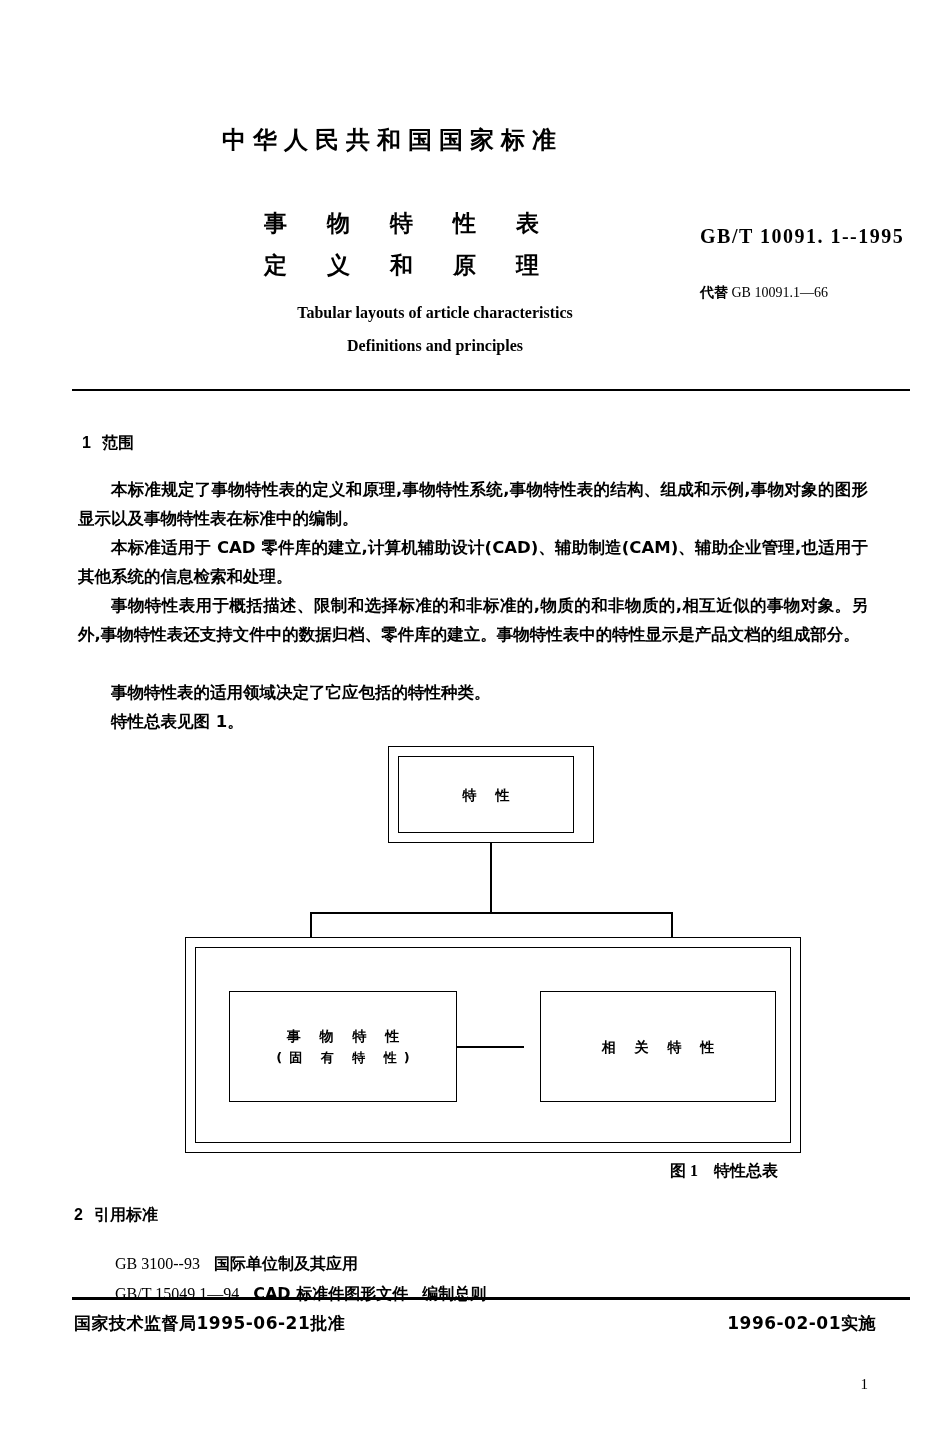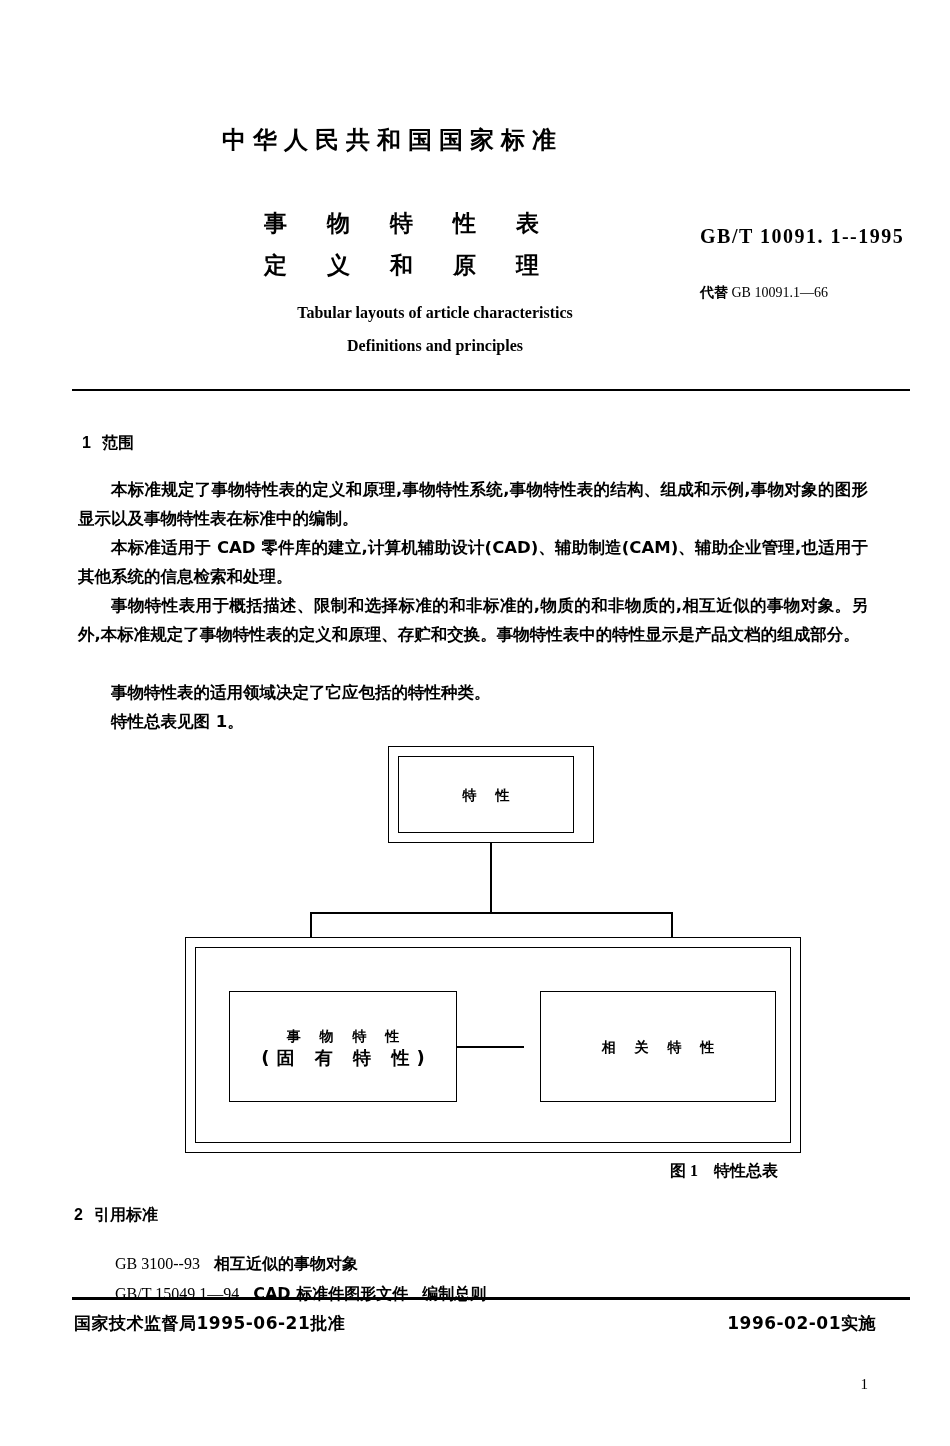--- a/index.html
+++ b/index.html
@@ -163,21 +163,21 @@
     transform: translateY(-50%);
     text-align: center;
     font-family: "DejaVu Sans", "Liberation Sans", sans-serif;
     font-weight: bold;
     font-size: 14px;
     letter-spacing: 7px;
     text-indent: 7px;
     line-height: 21px;
     white-space: nowrap;
   }
-  .box-label .l2 { font-size: 18px; }
+  .box-label .l2 { font-size: 13px; }
 
   
   #fig-top-outer { left: 388px; top: 11px; width: 206px; height: 97px; }
   #fig-top-inner { left: 398px; top: 21px; width: 176px; height: 77px; }
 
   
   #fig-vline-1 { position:absolute; left: 490px; top: 108px; width: 1.5px; height: 70px; background:#000; }
   
   #fig-hline { position:absolute; left: 310px; top: 177px; width: 363px; height: 1.5px; background:#000; }
   
@@ -271,21 +271,21 @@
   </div>
 
   <div class="rule-top"></div>
 
   <div class="sec-head" id="sec1-head">
     <span class="num">1</span><span>范围</span>
   </div>
 
   <div class="para" id="para1">本标准规定了事物特性表的定义和原理,事物特性系统,事物特性表的结构、组成和示例,事物对象的图形显示以及事物特性表在标准中的编制。</div>
   <div class="para" id="para2">本标准适用于 CAD 零件库的建立,计算机辅助设计(CAD)、辅助制造(CAM)、辅助企业管理,也适用于其他系统的信息检索和处理。</div>
-  <div class="para" id="para3">事物特性表用于概括描述、限制和选择标准的和非标准的,物质的和非物质的,相互近似的事物对象。另外,本标准规定了事物特性表的定义和原理、存贮和交换。事物特性表中的特性显示是产品文档的组成部分。</div>
+  <div class="para" id="para3">事物特性表用于概括描述、限制和选择标准的和非标准的,物质的和非物质的,相互近似的事物对象。另外,事物特性表还支持文件中的数据归档、零件库的建立。事物特性表中的特性显示是产品文档的组成部分。</div>
   <div class="para" id="para4">事物特性表的适用领域决定了它应包括的特性种类。</div>
   <div class="para" id="para5">特性总表见图 1。</div>
 
   <div class="figure">
 
     <div class="box" id="fig-top-outer"></div>
     <div class="box" id="fig-top-inner">
       <div class="box-label">特 性</div>
     </div>
 
@@ -313,21 +313,21 @@
 
   <div class="fig-caption">
     <span class="fnum">图 1</span><span class="gap"></span><span>特性总表</span>
   </div>
 
   <div class="sec-head" id="sec2-head">
     <span class="num">2</span><span>引用标准</span>
   </div>
 
   <div class="ref-line" id="ref1">
-    <span>GB 3100--93</span><span class="ref-gap"></span><span class="cn">相互近似的事物对象</span>
+    <span>GB 3100--93</span><span class="ref-gap"></span><span class="cn">国际单位制及其应用</span>
   </div>
 
   <div class="ref-line" id="ref2">
     <span>GB/T 15049.1—94</span><span class="ref-gap"></span><span class="cn">CAD 标准件图形文件</span><span class="ref-gap"></span><span class="cn">编制总则</span>
   </div>
 
   <div class="rule-bottom"></div>
   <div class="footer-left">国家技术监督局1995-06-21批准</div>
   <div class="footer-right">1996-02-01实施</div>
   <div class="page-num">1</div>

